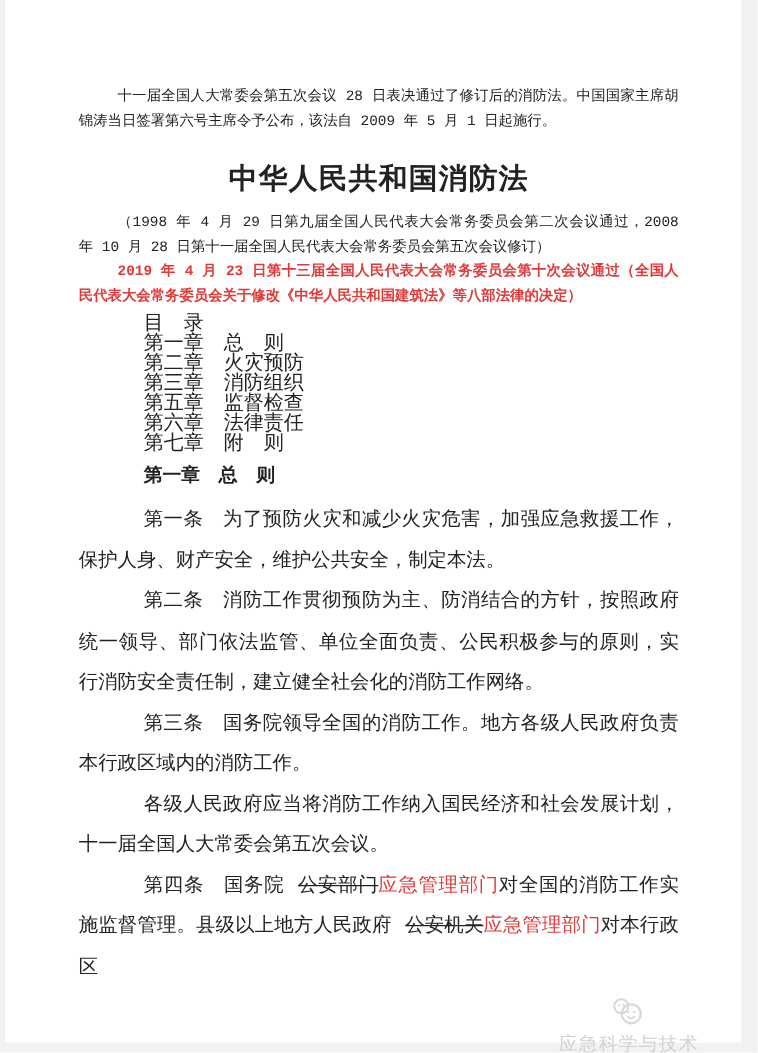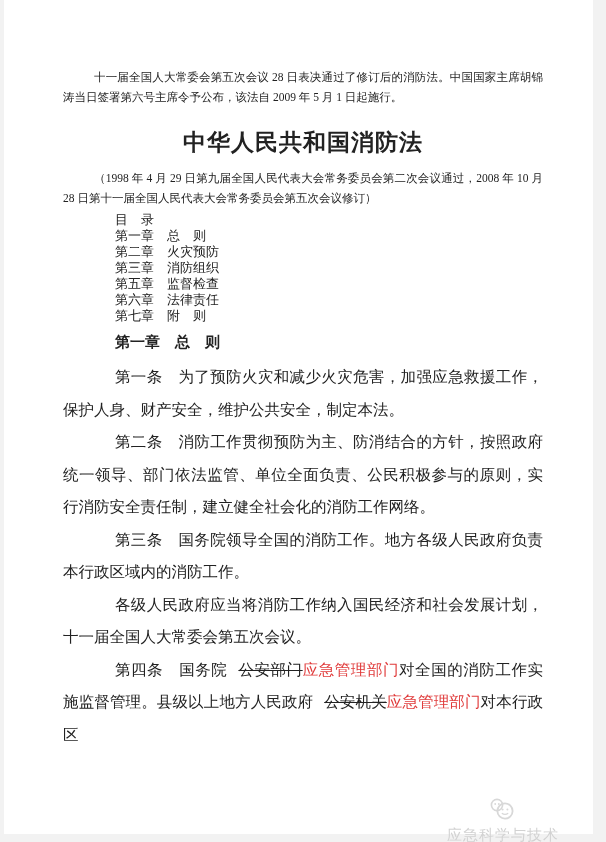--- a/index.html
+++ b/index.html
@@ -16,37 +16,38 @@
     left: 4px; top: 0;
     width: 589px; height: 834px;
     background: var(--page-bg, #ffffff);
     padding: 68px 50px 0 59px;
   }
   .small {
     font-size: 11.5px;
     line-height: 19.5px;
     text-align: justify;
     text-indent: 31px;
+    font-family: Liberation Mono, monospace;
   }
   .law-title {
     font-size: 23px;
     line-height: 30px;
     font-weight: bold;
     text-align: center;
     letter-spacing: 1px;
     margin: 21px 0 11px;
   }
   .amendment {
     color: var(--accent-red, #e03a3a);
     font-weight: bold;
   }
   .toc {
     margin-top: 4px;
     padding-left: 52px;
-    font-size: 13px;
+    font-size: 16px;
     line-height: 16px;
   }
   .chapter-heading {
     font-size: 15px;
     font-weight: bold;
     line-height: 20px;
     margin: 8px 0 0 52px;
   }
   .body-wrap { margin-top: 9px; }
   .body-p {
@@ -77,20 +78,21 @@
 
 <div class="canvas">
   <div class="page">
 
     <p class="small">十一届全国人大常委会第五次会议 28 日表决通过了修订后的消防法。中国国家主席胡锦涛当日签署第六号主席令予公布，该法自 2009 年 5 月 1 日起施行。</p>
 
     <h1 class="law-title">中华人民共和国消防法</h1>
 
     <p class="small">（1998 年 4 月 29 日第九届全国人民代表大会常务委员会第二次会议通过，2008 年 10 月 28 日第十一届全国人民代表大会常务委员会第五次会议修订）</p>
 
+    <p class="small amendment">2019 年 4 月 23 日第十三届全国人民代表大会常务委员会第十次会议通过（全国人民代表大会常务委员会关于修改《中华人民共和国建筑法》等八部法律的决定）</p>
 
     <div class="toc">
       <div>目　录</div>
       <div>第一章　总　则</div>
       <div>第二章　火灾预防</div>
       <div>第三章　消防组织</div>
       <div>第五章　监督检查</div>
       <div>第六章　法律责任</div>
       <div>第七章　附　则</div>
     </div>

